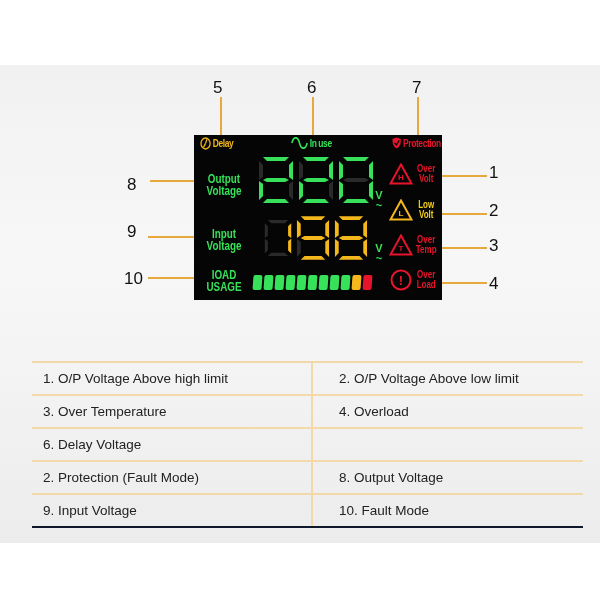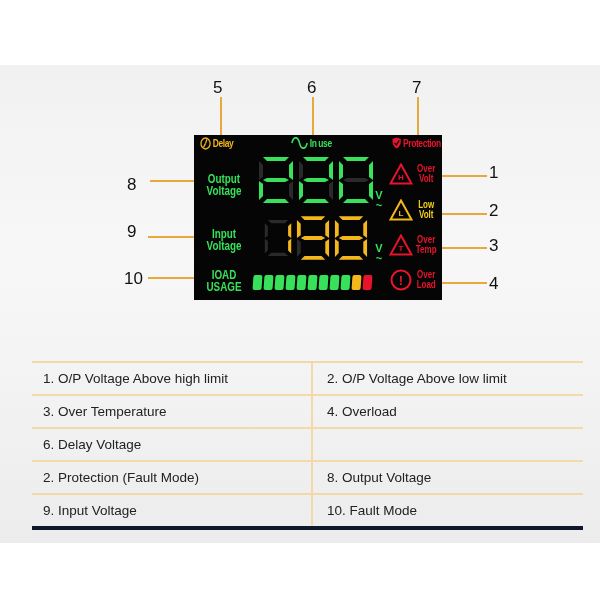--- a/index.html
+++ b/index.html
@@ -15,24 +15,24 @@
   .lbl{position:absolute;font-weight:bold;color:#37e25a;font-size:12px;line-height:12px;text-align:center;font-family:"Liberation Sans",sans-serif;transform:scaleX(0.82);transform-origin:center;}
   .digits{position:absolute;display:flex;gap:4px;}
   .unit{position:absolute;font-size:11px;font-weight:bold;line-height:10px;text-align:center;font-family:"Liberation Sans",sans-serif;}
   .bar{position:absolute;left:59px;top:140px;display:flex;gap:2px;}
   .seg{width:9px;height:15px;border-radius:2px;transform:skewX(-4deg);}
   .alert{position:absolute;left:195px;display:flex;align-items:center;gap:2px;}
   .alert-txt{font-size:10px;line-height:10px;font-weight:bold;text-align:center;font-family:"Liberation Sans",sans-serif;transform:scaleX(0.8);transform-origin:left center;width:28px;}
 
   .tbl{position:absolute;left:32px;top:361px;width:551px;}
   .row{display:flex;height:31px;border-top:2px solid #f3d9a8;}
-  .row:last-child{border-bottom:4px solid #0f172a;justify-content:space-between;}
+  .row:last-child{border-bottom:2px solid #0f172a;justify-content:space-between;}
   .cell{flex:0 0 auto;display:flex;align-items:center;font-size:13.5px;color:#222;padding-left:11px;box-sizing:border-box;}
   .cell.left{width:281px;border-right:2px solid #f3d9a8;}
-  .cell.right{width:270px;padding-left:14px;}
+  .cell.right{width:270px;padding-left:26px;}
 </style>
 </head>
 <body>
 
 <div class="band"></div>
 
 <span class="callout-num" style="left:213px;top:79px;">5</span>
 <div class="vline" style="left:220px;top:97px;height:38px;"></div>
 <span class="callout-num" style="left:307px;top:79px;">6</span>
 <div class="vline" style="left:312px;top:97px;height:38px;"></div>

